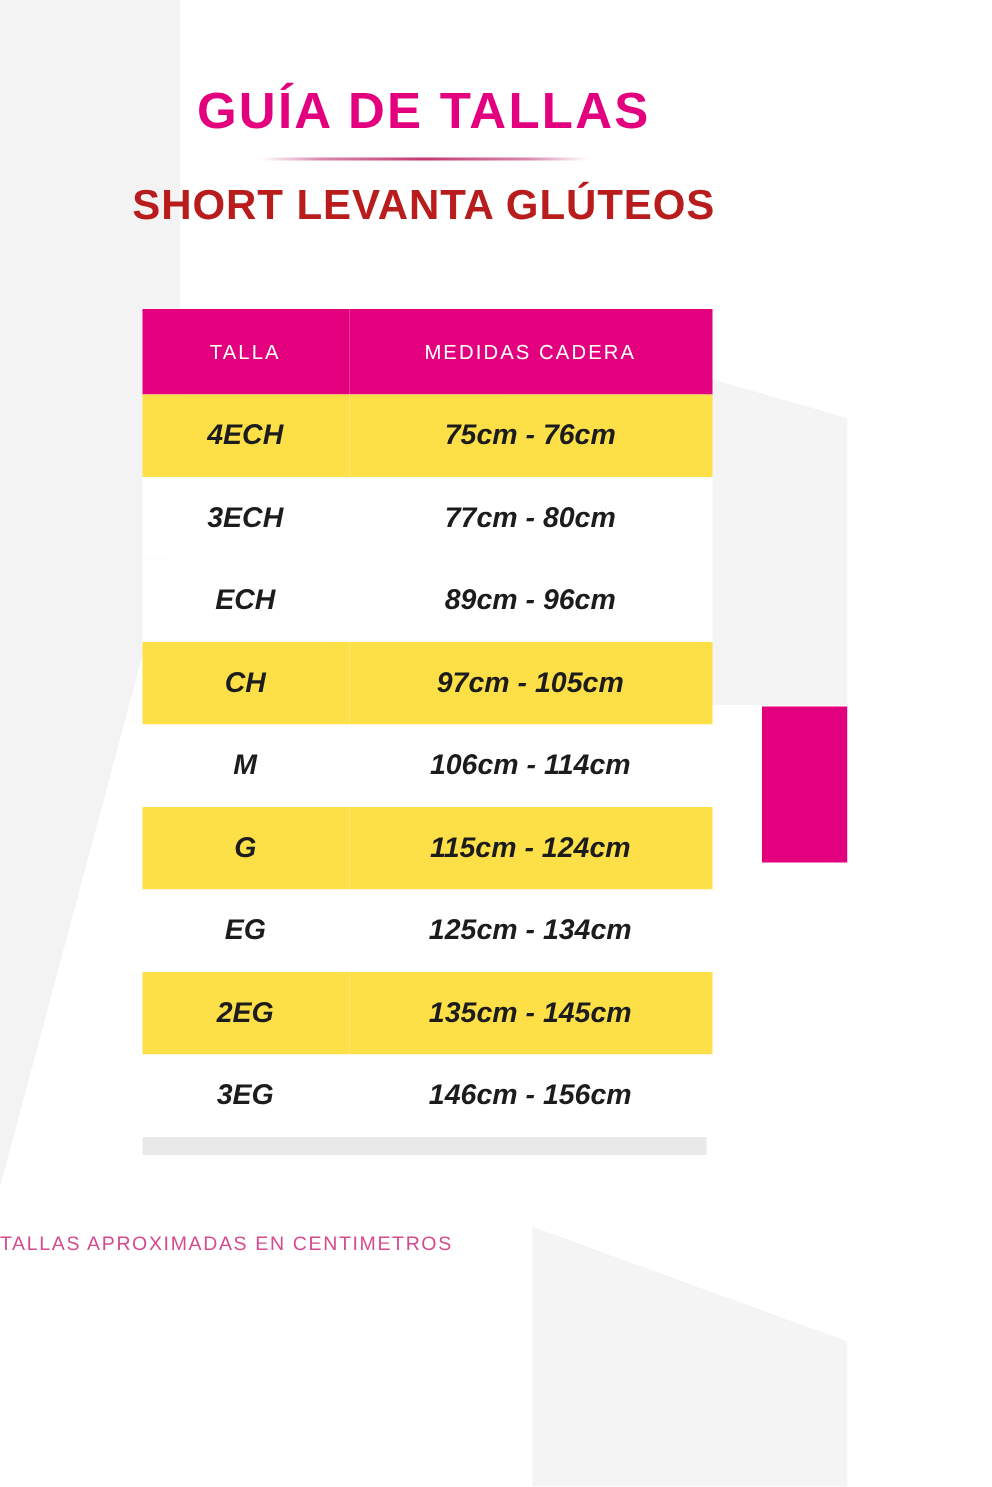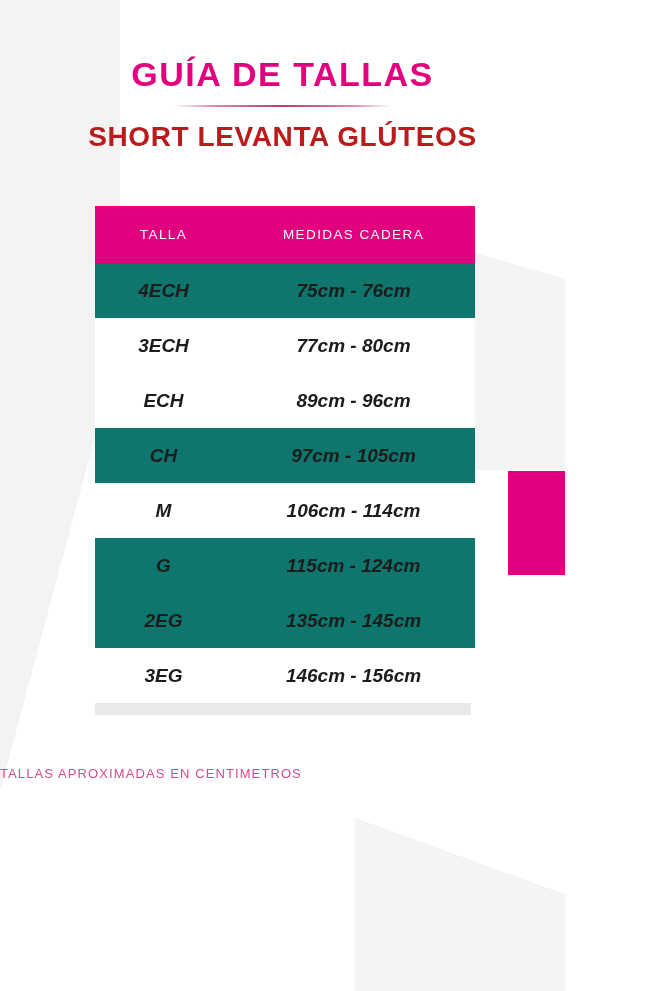--- a/index.html
+++ b/index.html
@@ -121,21 +121,21 @@
     text-align: center;
     vertical-align: middle;
     font-style: italic;
     color: #1c1c1c;
     font-size: 19px;
     font-weight: bold;
   }
   table.size-table td.talla { font-size: 19px; }
   table.size-table td.medidas { font-size: 19px; }
 
-  tr.shaded td { background: #0f766e; }
+  tr.shaded td { background: #fde047; }
   tr.plain td { background: #ffffff; }
 
   .table-footer-strip {
     height: 12px;
     background: #e9e9ea;
     width: 376px;
     margin: 0 auto;
   }
 
   .footnote {
@@ -188,20 +188,24 @@
             <td class="medidas">97cm - 105cm</td>
           </tr>
           <tr class="plain">
             <td class="talla">M</td>
             <td class="medidas">106cm - 114cm</td>
           </tr>
           <tr class="shaded">
             <td class="talla">G</td>
             <td class="medidas">115cm - 124cm</td>
           </tr>
+          <tr class="plain">
+            <td class="talla">EG</td>
+            <td class="medidas">125cm - 134cm</td>
+          </tr>
           <tr class="shaded">
             <td class="talla">2EG</td>
             <td class="medidas">135cm - 145cm</td>
           </tr>
           <tr class="plain">
             <td class="talla">3EG</td>
             <td class="medidas">146cm - 156cm</td>
           </tr>
         </tbody>
       </table>

